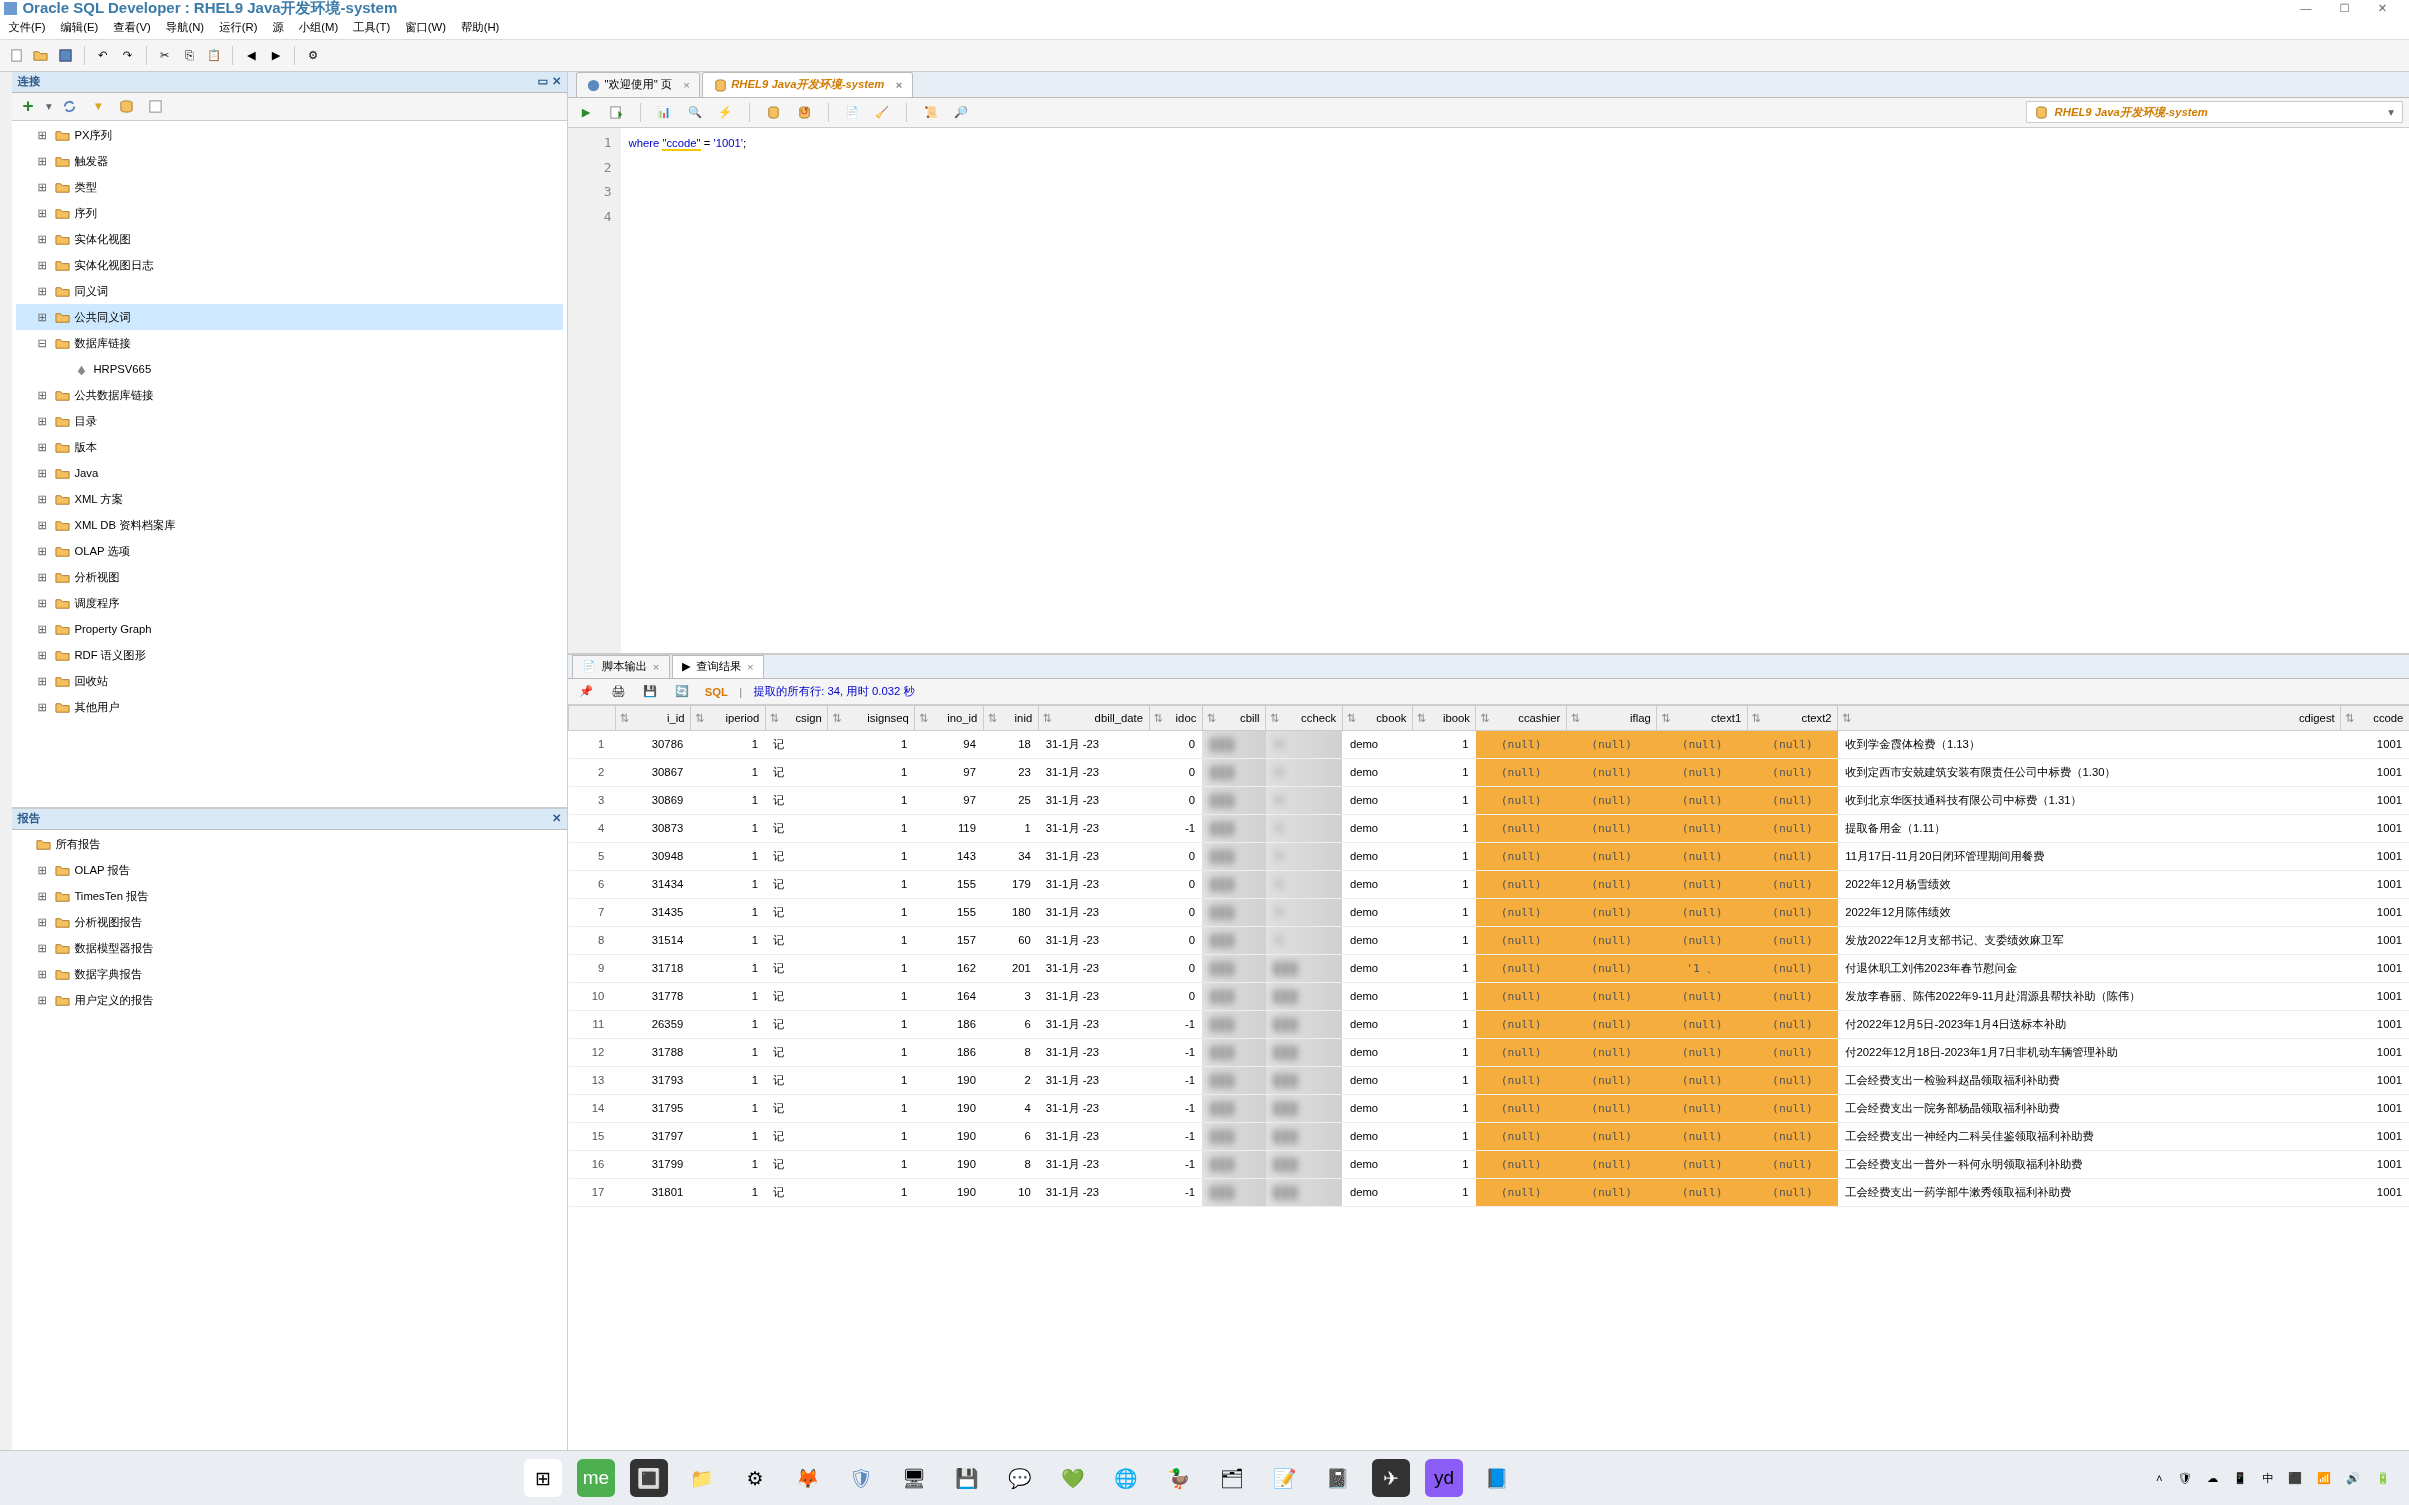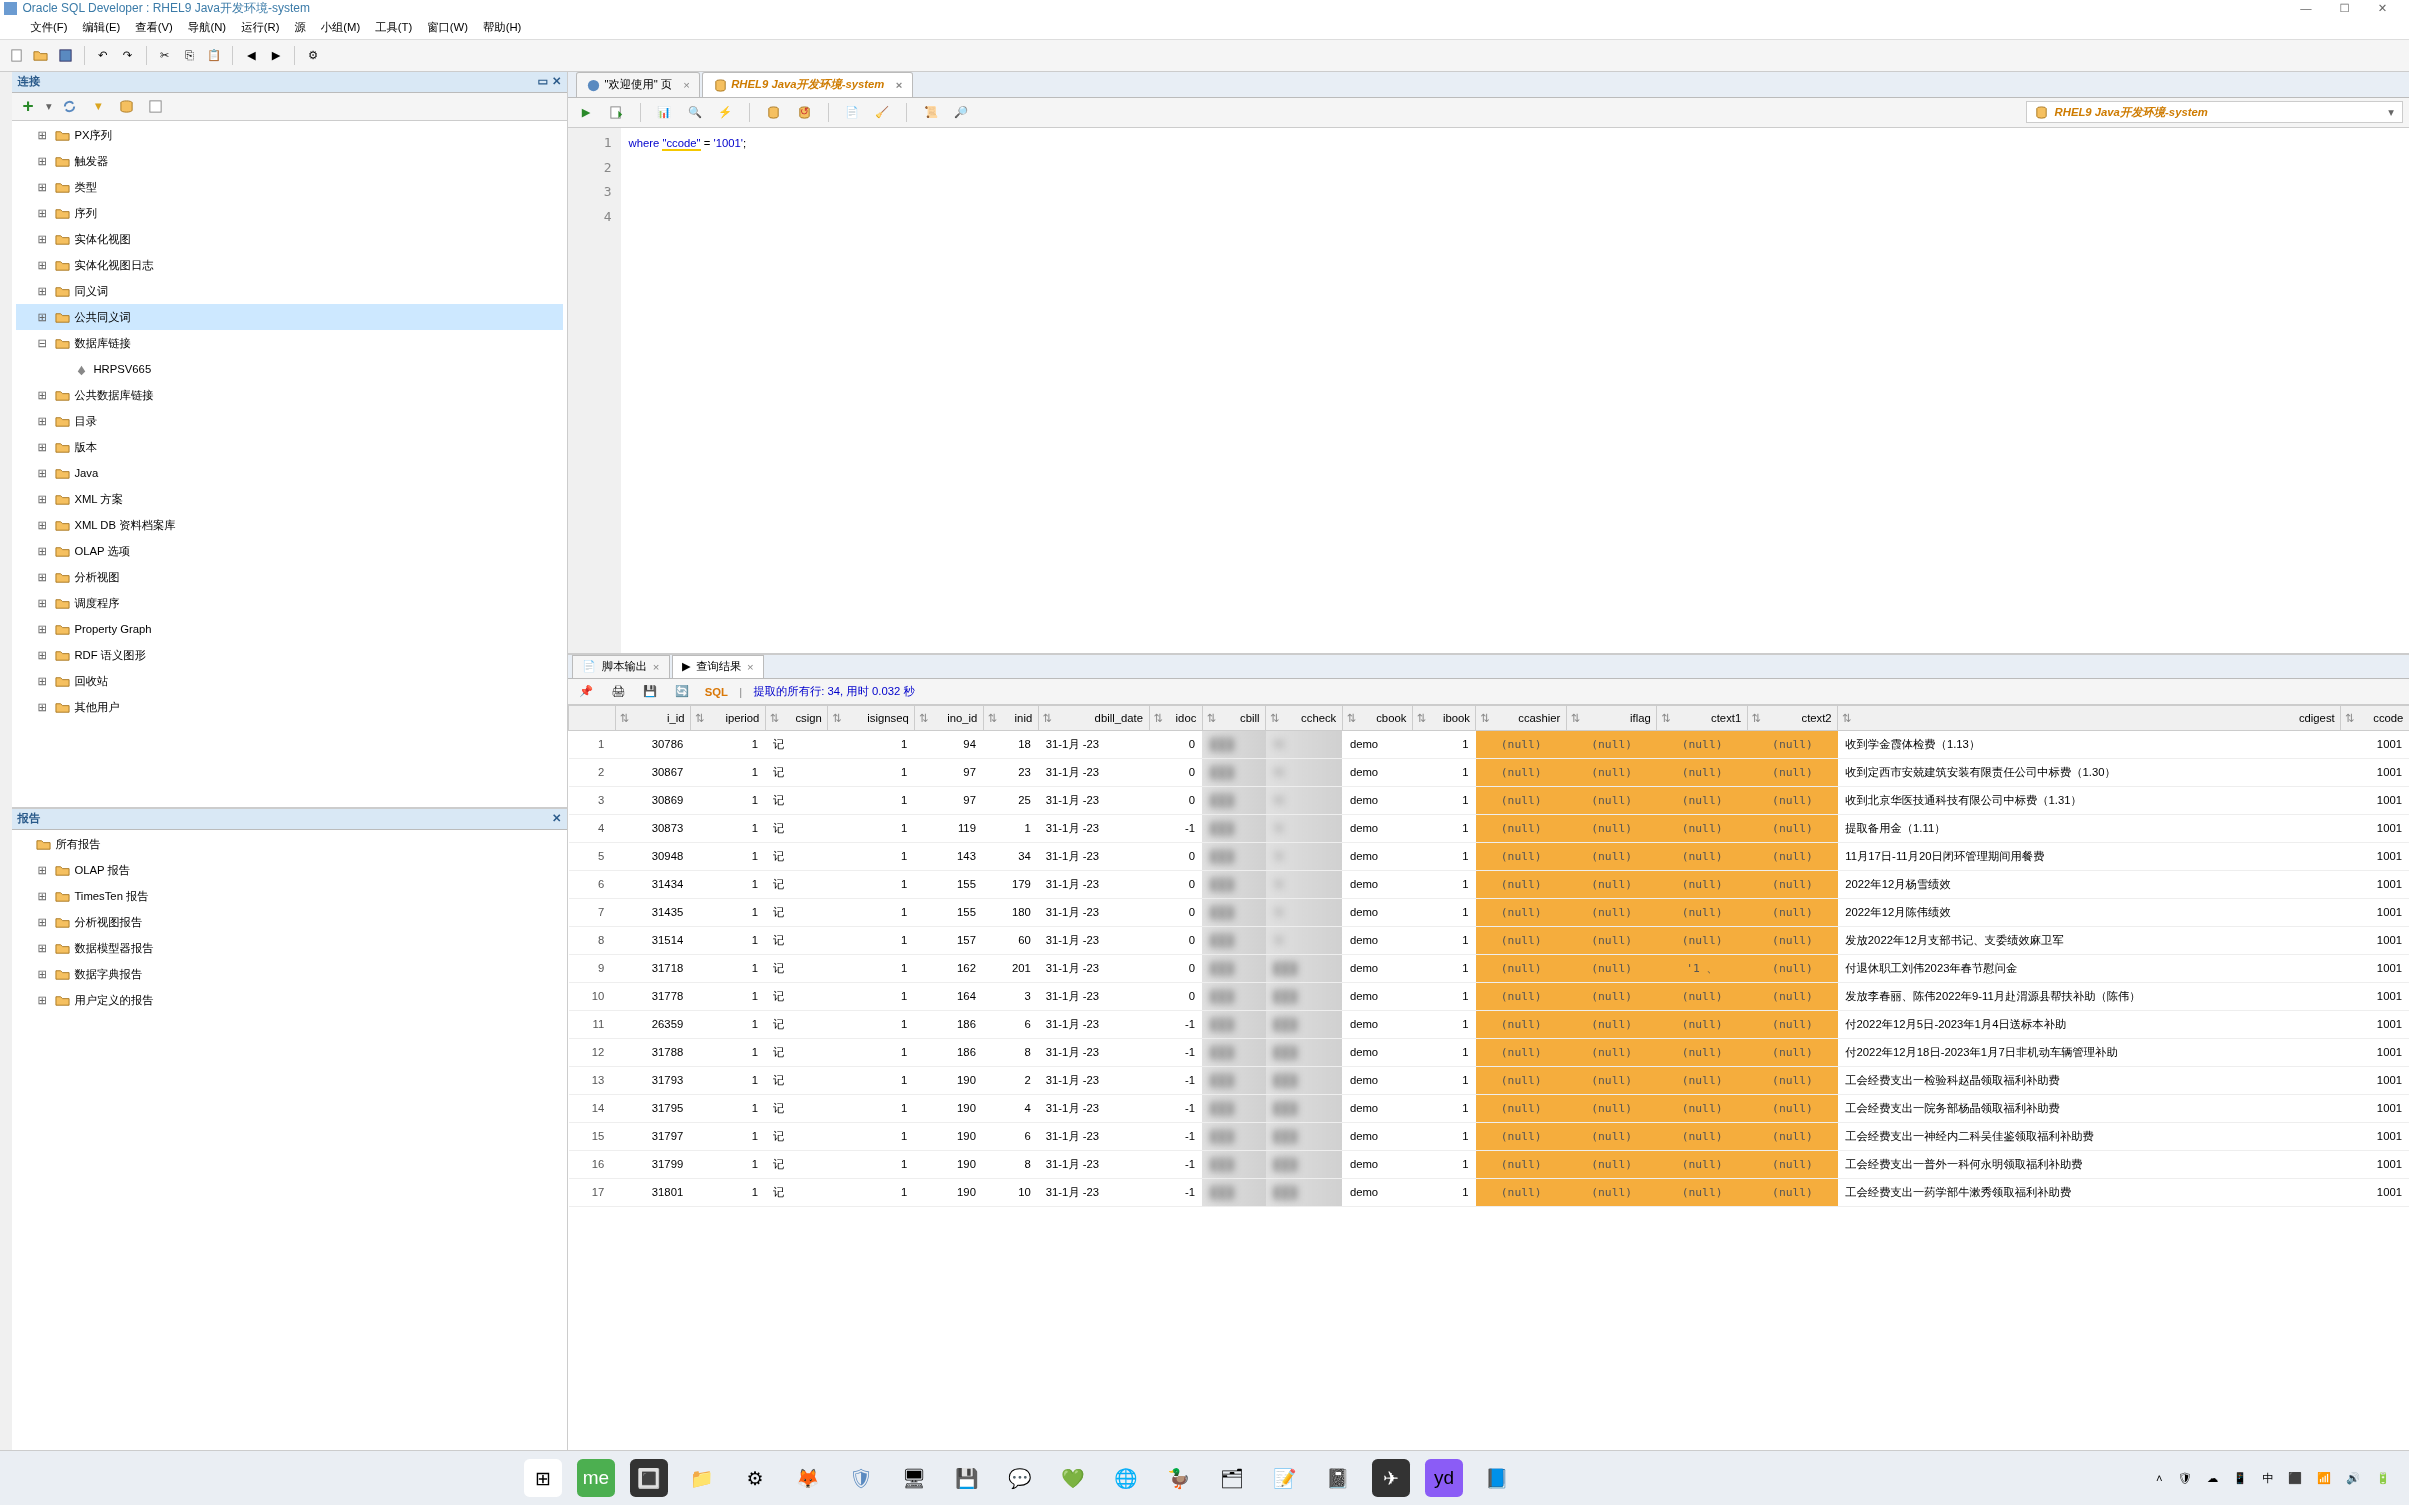--- a/index.html
+++ b/index.html
@@ -1,26 +1,26 @@
 <!DOCTYPE html>
 <html><head>
 <meta charset="utf-8">
 <style>
 * { margin: 0; padding: 0; box-sizing: border-box; font-family: "Microsoft YaHei", Arial, sans-serif; font-size: 11.3px; }
 body { width: 2410px; height: 1506px; background: #f0f0f0; overflow: hidden; }
 
 
 .title-bar { height: 17px; background: #fff; display: flex; align-items: center; padding: 0 3.8px; }
 .title-bar .app-icon { width: 13px; height: 13px; background: #6b9bd1; margin-right: 5.6px; }
-.title-bar .title-text { color: #3b7ba8; font-size: 12px; }
+.title-bar .title-text { color: #3b7ba8; font-size: 15px; font-weight: bold; }
 .title-bar .win-controls { margin-left: auto; display: flex; gap: 28px; padding-right: 19px; }
 .title-bar .win-controls span { color: #666; cursor: pointer; }
 
 
-.menu-bar { height: 22.6px; background: #fff; display: flex; align-items: center; padding: 0 23px; border-bottom: 0.9px solid #ddd; }
+.menu-bar { height: 22.6px; background: #fff; display: flex; align-items: center; padding: 0 1px; border-bottom: 0.9px solid #ddd; }
 .menu-item { padding: 1.9px 7.5px; cursor: pointer; }
 
 
 .main-toolbar { height: 32px; background: #f5f5f5; border-bottom: 0.9px solid #ccc; display: flex; align-items: center; padding: 0 5.6px; gap: 3.8px; }
 .tb-btn { width: 21px; height: 21px; display: inline-flex; align-items: center; justify-content: center; cursor: pointer; }
 .tb-sep { width: 0.9px; height: 19px; background: #ccc; margin: 0 3.8px; }
 
 
 .workspace { display: flex; height: calc(100% - 17px - 22.6px - 32px - 21px); margin-left: 12px; }
 .left-col { width: 556px; display: flex; flex-direction: column; border-right: 0.9px solid #ccc; }

